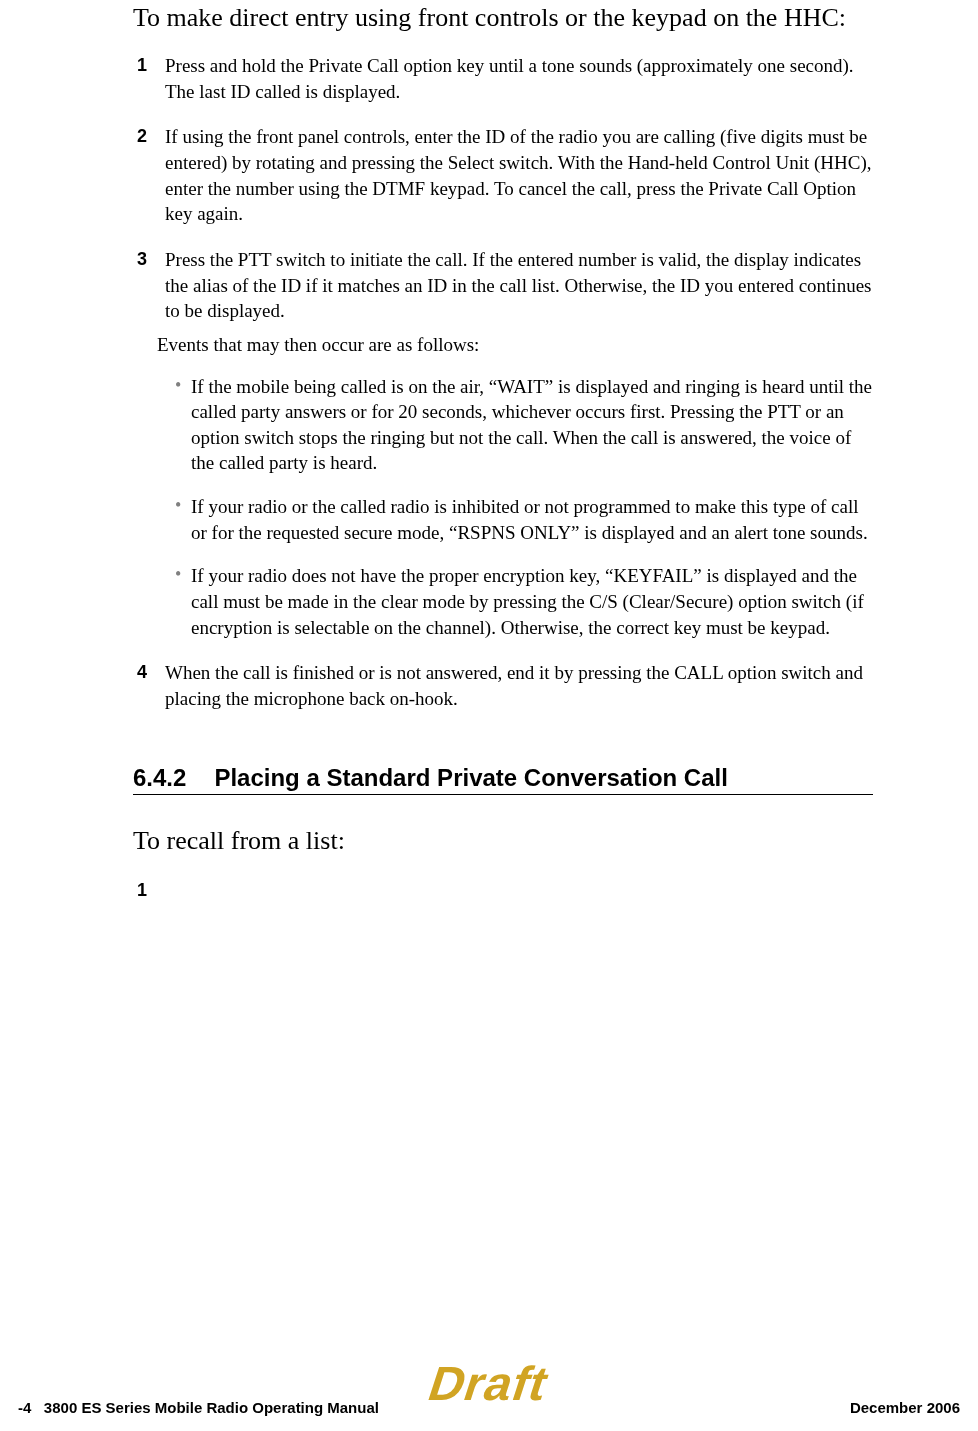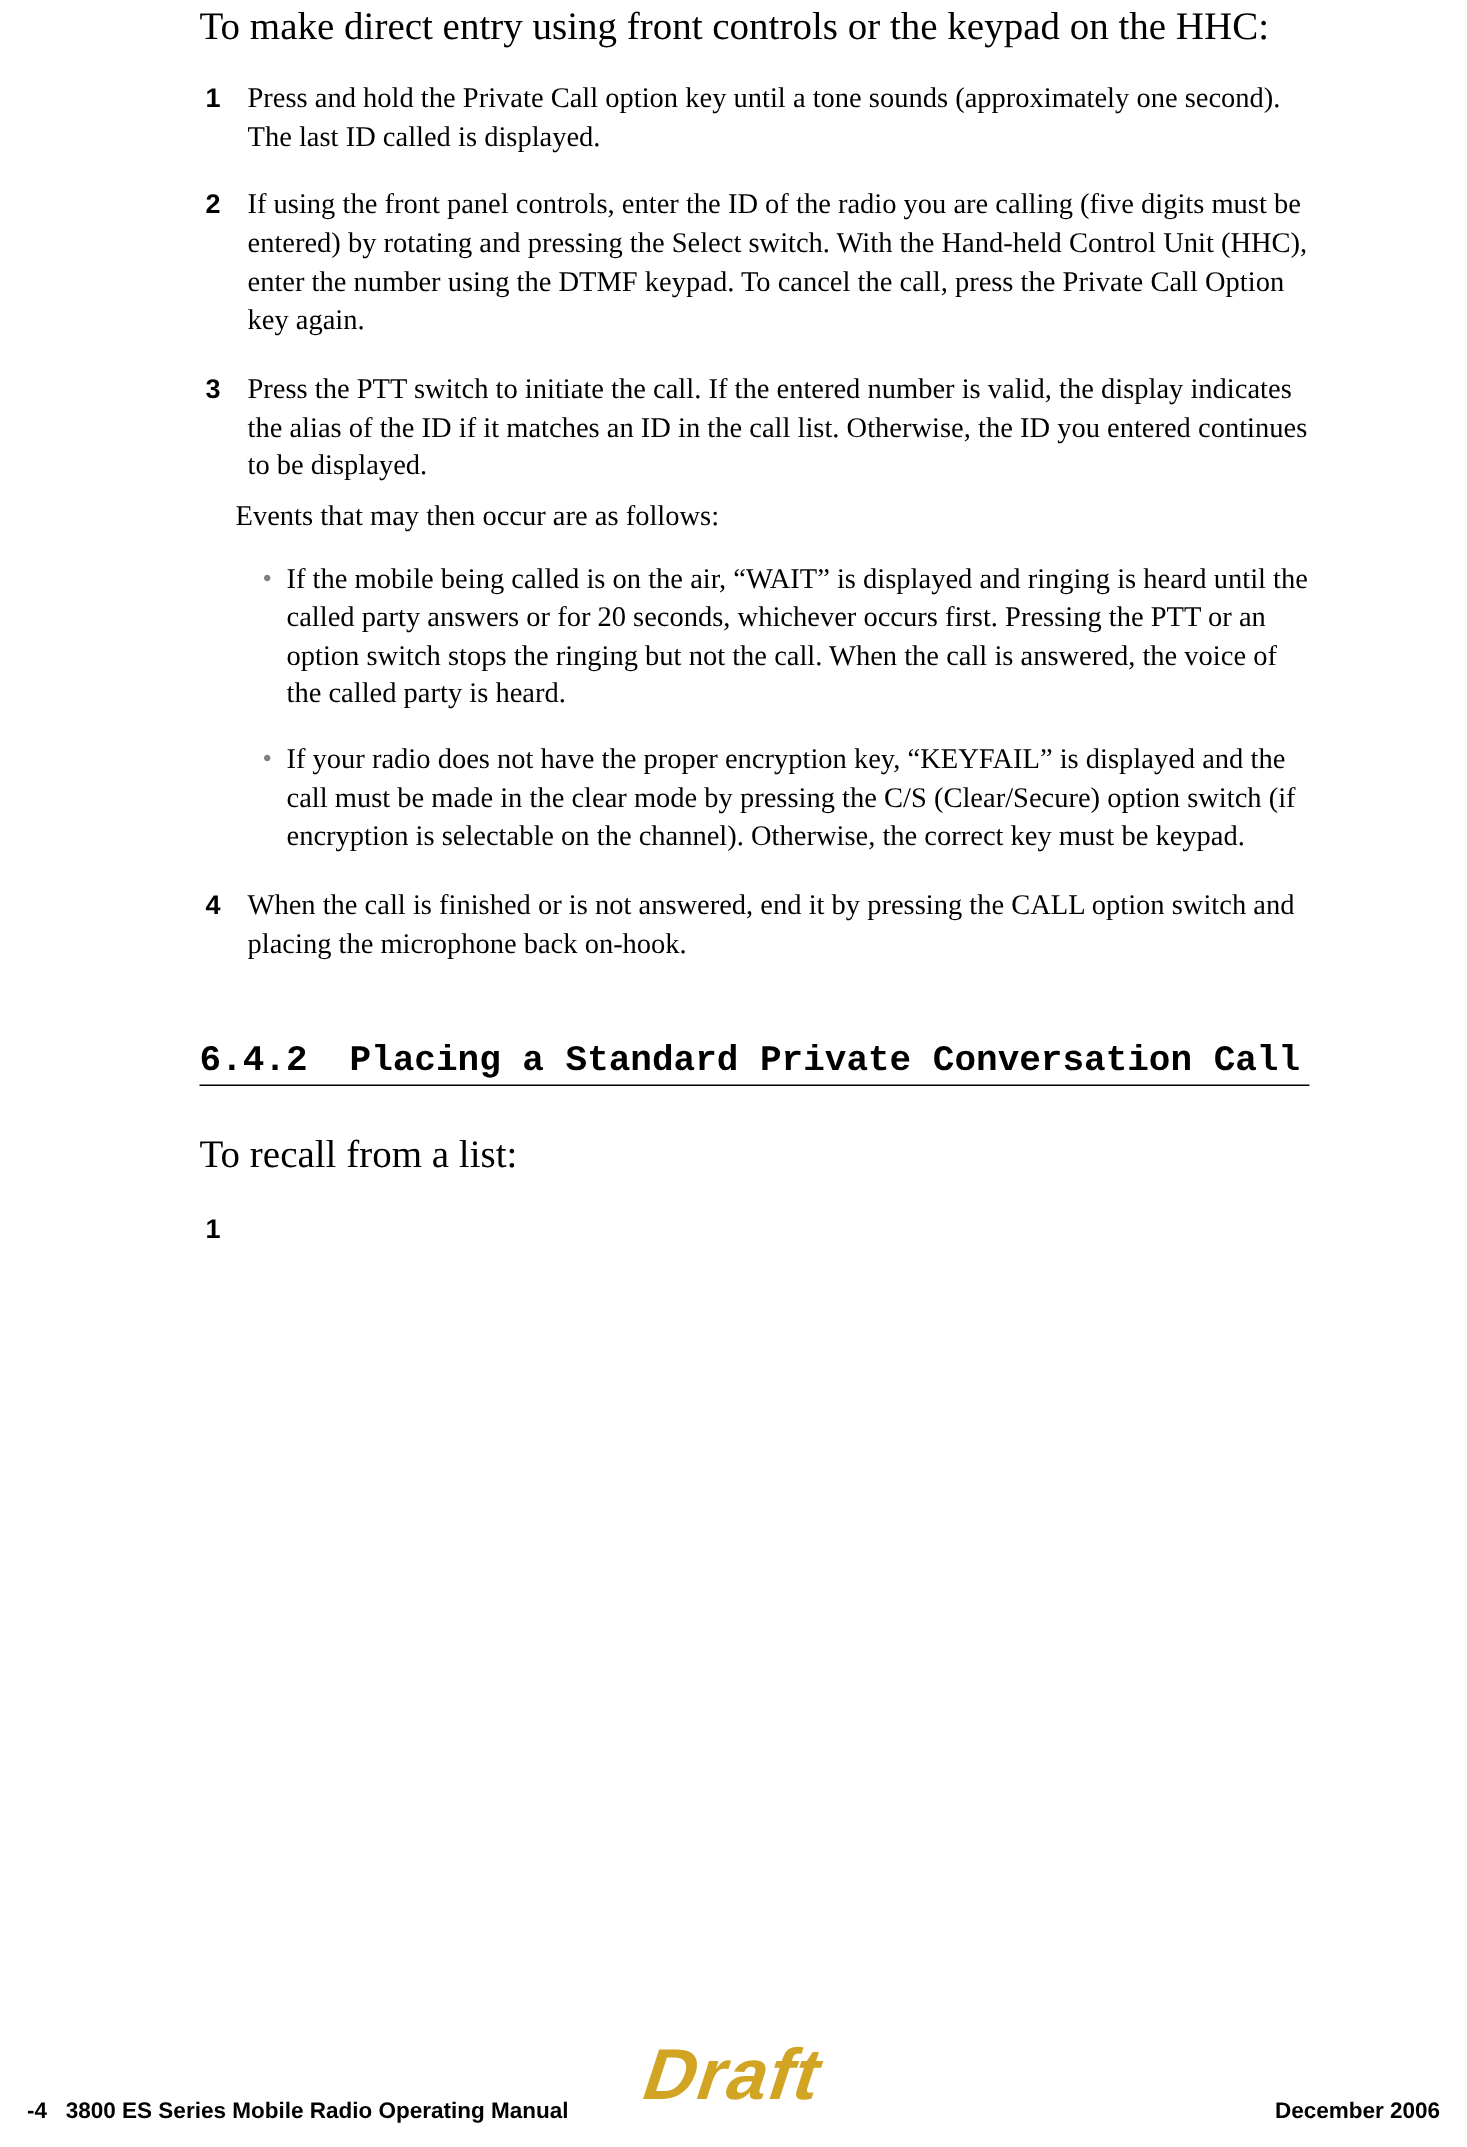--- a/index.html
+++ b/index.html
@@ -67,21 +67,21 @@
     left: 0;
     top: 2px;
     color: #808080;
     font-size: 18px;
     line-height: 1;
   }
   .section {
     margin-top: 52px;
   }
   .section-heading {
-    font-family: Liberation Mono, monospace;
+    font-family: Liberation Sans, sans-serif;
     font-weight: bold;
     font-size: 24px;
     margin: 0 0 2px 0;
   }
   .section-heading .secnum {
     display: inline-block;
     margin-right: 28px;
   }
   .section-rule {
     border: none;
@@ -137,20 +137,21 @@
       <span>If using the front panel controls, enter the ID of the radio you are calling (five digits must be entered) by rotating and pressing the Select switch. With the Hand-held Control Unit (HHC), enter the number using the DTMF keypad. To cancel the call, press the Private Call Option key again.</span>
     </li>
     <li>
       <span class="num">3</span>
       <span>Press the PTT switch to initiate the call. If the entered number is valid, the display indicates the alias of the ID if it matches an ID in the call list. Otherwise, the ID you entered continues to be displayed.</span>
 
       <p class="sub-intro">Events that may then occur are as follows:</p>
 
       <ul class="bullets">
         <li>If the mobile being called is on the air, “WAIT” is displayed and ringing is heard until the called party answers or for 20 seconds, whichever occurs first. Pressing the PTT or an option switch stops the ringing but not the call. When the call is answered, the voice of the called party is heard.</li>
+        <li>If your radio or the called radio is inhibited or not programmed to make this type of call or for the requested secure mode, “RSPNS ONLY” is displayed and an alert tone sounds.</li>
         <li>If your radio does not have the proper encryption key, “KEYFAIL” is displayed and the call must be made in the clear mode by pressing the C/S (Clear/Secure) option switch (if encryption is selectable on the channel). Otherwise, the correct key must be keypad.</li>
       </ul>
     </li>
     <li>
       <span class="num">4</span>
       <span>When the call is finished or is not answered, end it by pressing the CALL option switch and placing the microphone back on-hook.</span>
     </li>
   </ol>
 
   <div class="section">

